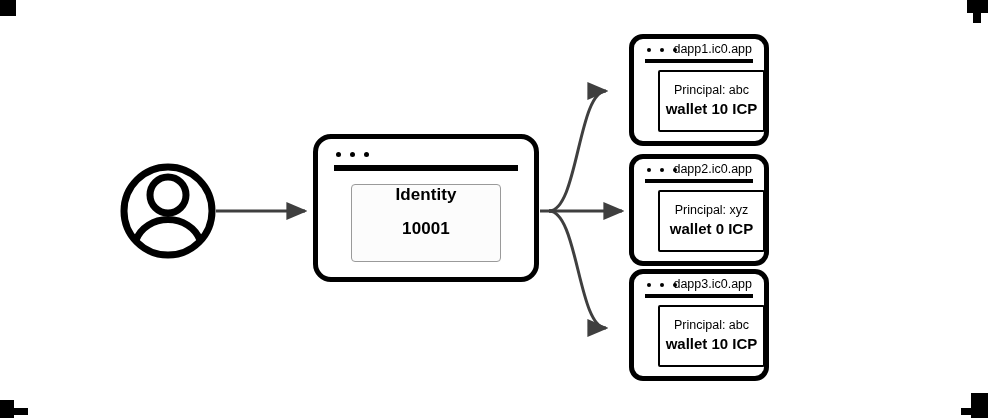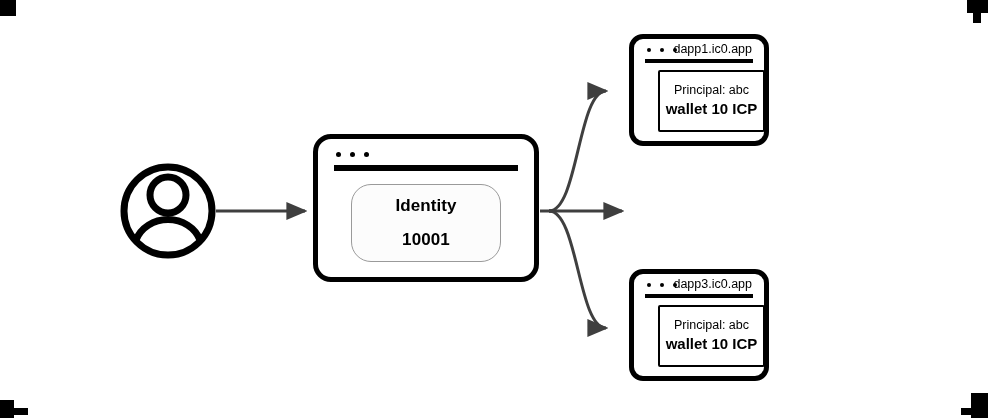--- a/index.html
+++ b/index.html
@@ -78,26 +78,25 @@
     background: #000000;
   }
   .id-inner {
     position: absolute;
     left: 33px;
     top: 45px;
     width: 150px;
     height: 78px;
     box-sizing: border-box;
     border: 1px solid #9a9a9a;
-    border-radius: 20px;
+    border-radius: 4px;
     background: #fcfcfc;
     display: flex;
     flex-direction: column;
     align-items: center;
-    justify-content: center;
     gap: 13px;
   }
   .id-inner .line {
     font-size: 17px;
     font-weight: bold;
     color: #000000;
     line-height: 1.22;
     letter-spacing: 0.1px;
   }
 
@@ -222,20 +221,33 @@
       <span class="dot"></span>
     </div>
     <div class="dapp-title">dapp1.ic0.app</div>
     <div class="dapp-bar"></div>
     <div class="dapp-inner">
       <div class="principal">Principal: abc</div>
       <div class="wallet">wallet 10 ICP</div>
     </div>
   </div>
 
+  <div class="dapp-window" id="dapp-2">
+    <div class="titlebar-dots">
+      <span class="dot"></span>
+      <span class="dot"></span>
+      <span class="dot"></span>
+    </div>
+    <div class="dapp-title">dapp2.ic0.app</div>
+    <div class="dapp-bar"></div>
+    <div class="dapp-inner">
+      <div class="principal">Principal: xyz</div>
+      <div class="wallet">wallet 0 ICP</div>
+    </div>
+  </div>
 
   <div class="dapp-window" id="dapp-3">
     <div class="titlebar-dots">
       <span class="dot"></span>
       <span class="dot"></span>
       <span class="dot"></span>
     </div>
     <div class="dapp-title">dapp3.ic0.app</div>
     <div class="dapp-bar"></div>
     <div class="dapp-inner">

